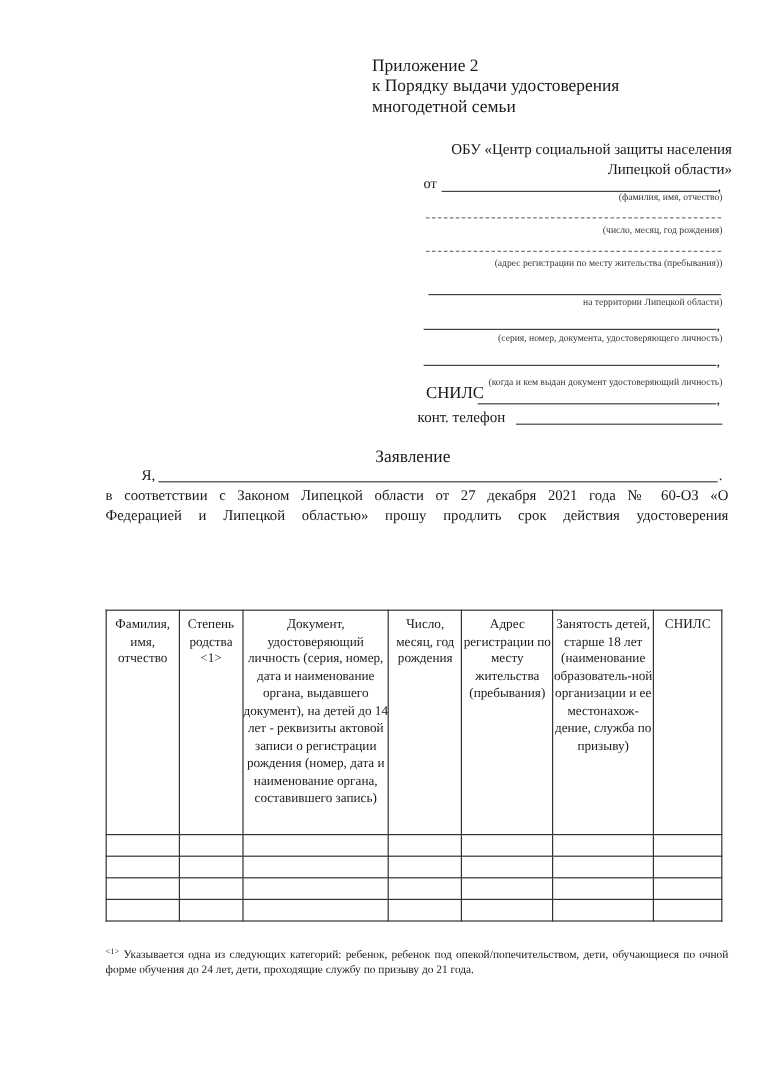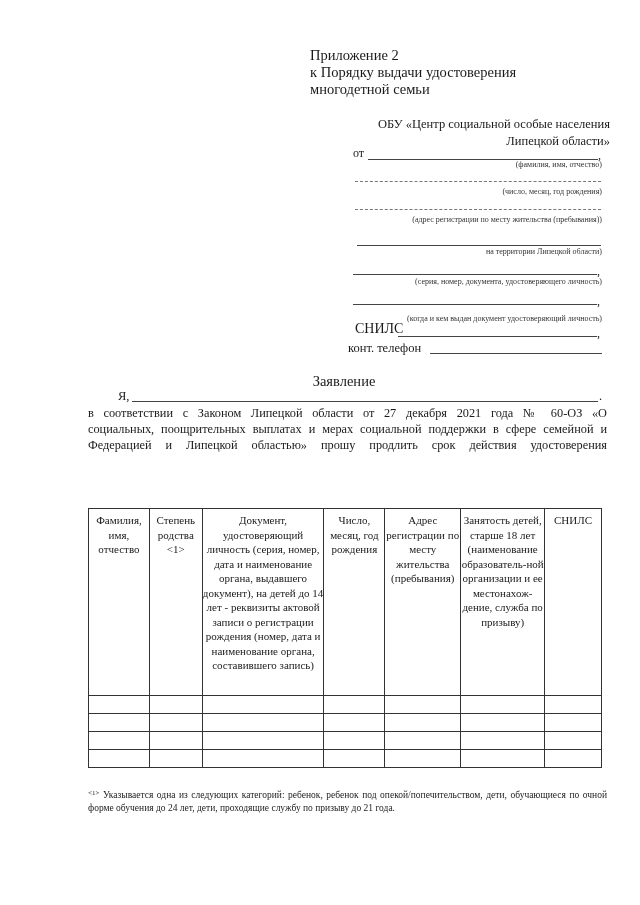--- a/index.html
+++ b/index.html
@@ -42,21 +42,21 @@
     .footnote { left: 88px; width: 519px; top: 787px; font-size: 9.5px; line-height: 13px; text-align: justify; color: #222; }
     .sup { font-size: 7px; vertical-align: 3px; }
   </style>
 </head>
 <body>
 
 <div class="abs annex annex1">Приложение 2</div>
 <div class="abs annex annex2">к Порядку выдачи удостоверения</div>
 <div class="abs annex annex3">многодетной семьи</div>
 
-<div class="abs org org1">ОБУ «Центр социальной особые населения</div>
+<div class="abs org org1">ОБУ «Центр социальной защиты населения</div>
 <div class="abs org org2">Липецкой области»</div>
 
 <span class="abs lbl" style="left:353px; top:146px;">от</span>
 <div class="abs line" style="left:368px; top:159px; width:230px;"></div>
 <span class="abs comma" style="left:598px; top:148px;">,</span>
 <div class="abs hint" style="top:160px;">(фамилия, имя, отчество)</div>
 
 <div class="abs dash" style="left:355px; top:181px; width:246px;"></div>
 <div class="abs hint" style="top:187px;">(число, месяц, год рождения)</div>
 
@@ -82,21 +82,20 @@
 <div class="abs line" style="left:430px; top:353px; width:172px;"></div>
 
 <div class="abs title">Заявление</div>
 
 <span class="abs" style="left:118px; top:389px; font-size:12.5px;">Я,</span>
 <div class="abs line" style="left:132px; top:401px; width:466px;"></div>
 <span class="abs" style="left:599px; top:389px; font-size:12.5px;">.</span>
 
 <div class="abs para" style="top:405px;">
   <div class="justify-line">в соответствии с Законом Липецкой области от 27 декабря 2021 года № 60-ОЗ «О</div>
-  <div class="justify-line">социальных, поощрительных выплатах и мерах социальной поддержки в сфере семейной и</div>
   <div class="justify-line">Федерацией и Липецкой областью» прошу продлить срок действия удостоверения</div>
 </div>
 
 <table class="children">
   <colgroup>
     <col style="width:61px">
       <col style="width:53px">
       <col style="width:122px">
       <col style="width:61px">
       <col style="width:76px">

